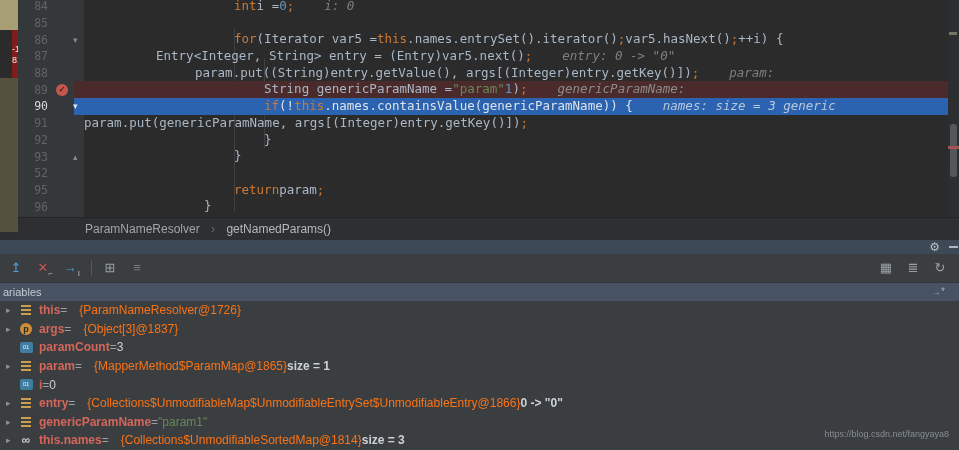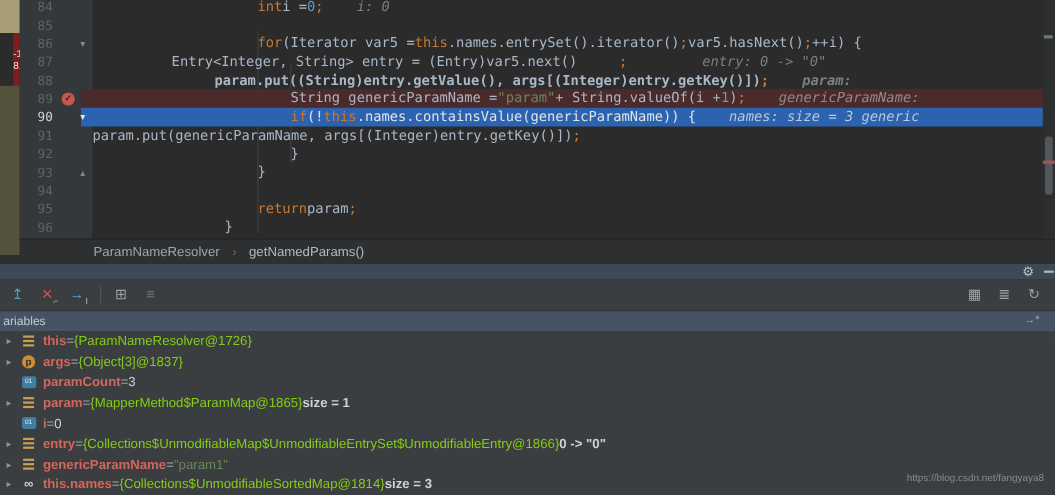--- a/index.html
+++ b/index.html
@@ -60,21 +60,21 @@
   .varrow{width:12px;flex:none;color:#8d9296;font-size:9px;}
   .vicon{width:16px;flex:none;margin-right:5px;display:flex;align-items:center;justify-content:center;height:14px;}
   .ic-value{width:10px;height:2px;background:#c9a052;box-shadow:0 4px 0 #c9a052,0 8px 0 #c9a052;margin-top:-8px;}
   .ic-parameter{width:12px;height:12px;border-radius:50%;background:#cf8e36;color:#2b2b2b;
                 font-size:9px;line-height:12px;text-align:center;font-weight:bold;}
   .ic-primitive{width:13px;height:11px;border-radius:2px;background:#3f7ea0;color:#e8eef2;
                 font-size:6px;line-height:11px;text-align:center;letter-spacing:0;}
   .ic-watch{color:#c6ccd2;font-size:12px;font-weight:bold;line-height:12px;}
   .vname{color:#d4665b;font-weight:600;}
   .veq{color:#9aa0a4;}
-  .vval{color:#84cc16;}
+  .vval{color:#f97316;margin-left:12px;}
   .vstr{color:#6a8759;}
   .vplain{color:#c8ced3;}
   .vextra{color:#ccd2d7;font-weight:600;}
   .watermark{position:absolute;right:10px;top:429px;font-size:9px;color:#868c93;margin-left:36px;}
 </style>
 </head>
 <body>
 
 <div class="screen">
 
@@ -121,44 +121,43 @@
             <span class="tk-pl">.names.entrySet().iterator()</span>
             <span class="tk-sc">;</span>
             <span class="tk-pl"> var5.hasNext()</span>
             <span class="tk-sc">;</span>
             <span class="tk-pl"> ++i) {</span>
           </span>
         </div>
         <div class="cl">
           <span class="ln">87</span>
           <span class="mk"></span>
-          <span class="code" style="padding-left: 72px; gap: 38px;">
+          <span class="code" style="padding-left: 72px;">
             <span class="tk-pl">Entry&lt;Integer, String&gt; entry = (Entry)var5.next()</span>
             <span class="tk-sc">;</span>
             <span class="hint">entry: 0 -&gt; "0"</span>
           </span>
         </div>
         <div class="cl">
           <span class="ln">88</span>
           <span class="mk"></span>
-          <span class="code" style="padding-left: 111px; font-weight: bold;">
+          <span class="code" style="padding-left: 111px;">
             <span class="tk-pl">param.put((String)entry.getValue(), args[(Integer)entry.getKey()])</span>
             <span class="tk-sc">;</span>
             <span class="hint">param:</span>
           </span>
         </div>
         <div class="cl" style="background-image: linear-gradient(90deg, rgba(0, 0, 0, 0) 0px, rgba(0, 0, 0, 0) 56px, rgb(74, 42, 42) 56px);">
           <span class="ln">89</span>
           <span class="mk">
             <span class="bp">✓</span>
           </span>
           <span class="code" style="padding-left: 180px;">
             <span class="tk-pl">String genericParamName = </span>
             <span class="tk-str">"param"</span>
-            <span class="tk-pl"> + String.valueOf(i + </span>
             <span class="tk-num">1</span>
             <span class="tk-pl">)</span>
             <span class="tk-sc">;</span>
             <span class="hint h-bp">genericParamName:</span>
           </span>
         </div>
         <div class="cl exec" style="background-image: linear-gradient(90deg, rgba(0, 0, 0, 0) 0px, rgba(0, 0, 0, 0) 56px, rgb(43, 99, 176) 56px);">
           <span class="ln cur">90</span>
           <span class="mk">
             <span class="fold">▾</span>
@@ -189,21 +188,21 @@
         <div class="cl">
           <span class="ln">93</span>
           <span class="mk">
             <span class="fold">▴</span>
           </span>
           <span class="code" style="padding-left: 150px;">
             <span class="tk-pl">}</span>
           </span>
         </div>
         <div class="cl">
-          <span class="ln">94</span>
+          <span class="ln">52</span>
           <span class="mk"></span>
           <span class="code" style="padding-left: 0px;"></span>
         </div>
         <div class="cl">
           <span class="ln">95</span>
           <span class="mk"></span>
           <span class="code" style="padding-left: 150px;">
             <span class="tk-kw">return</span>
             <span class="tk-pl"> param</span>
             <span class="tk-sc">;</span>

